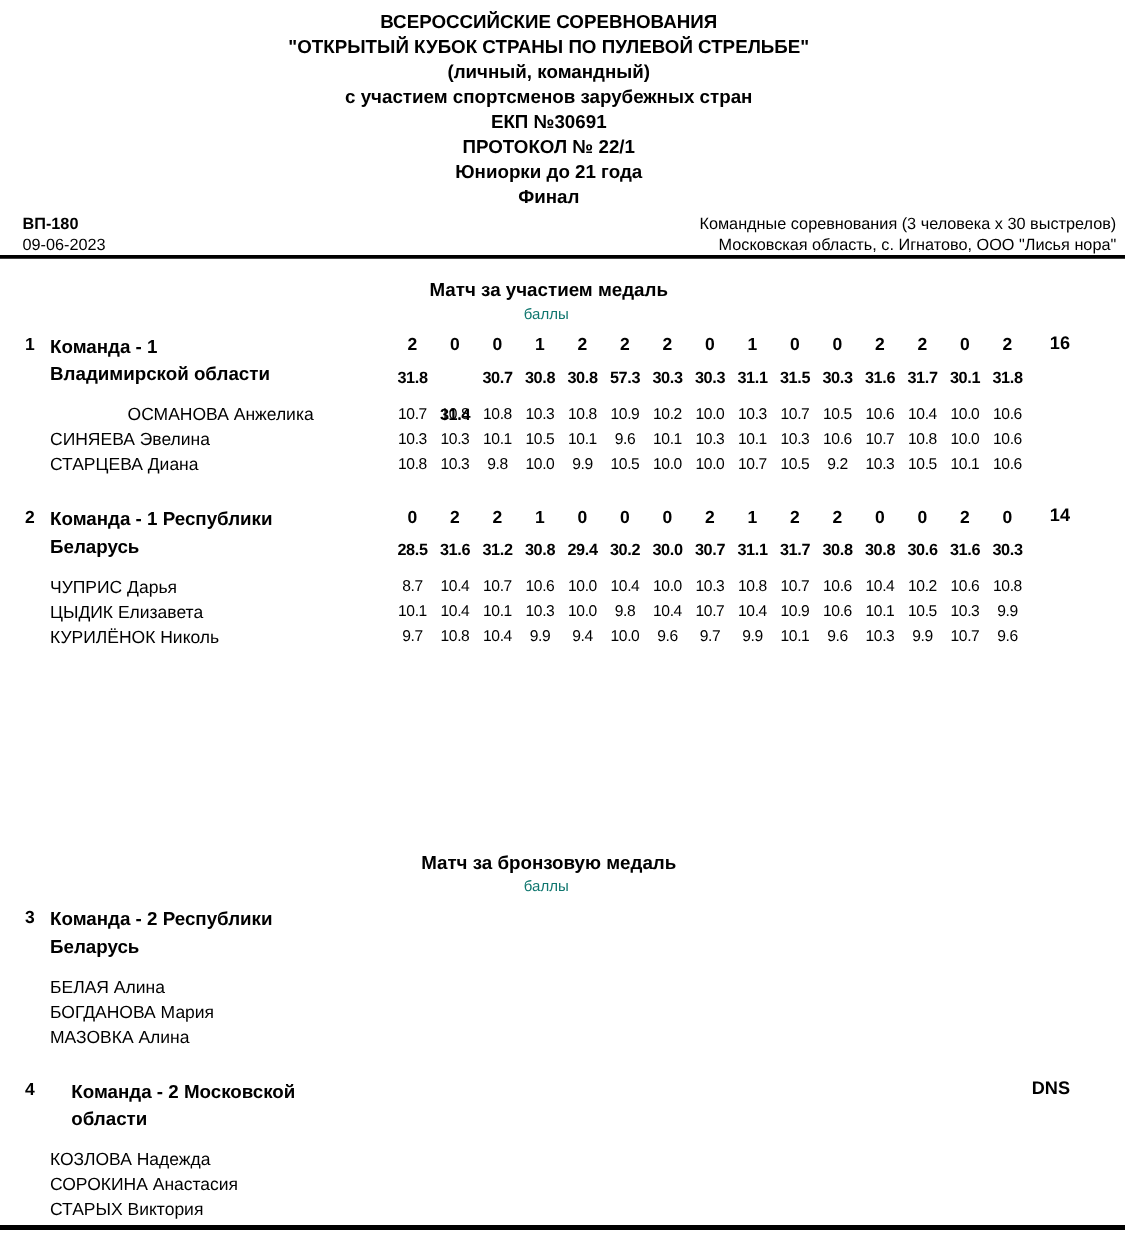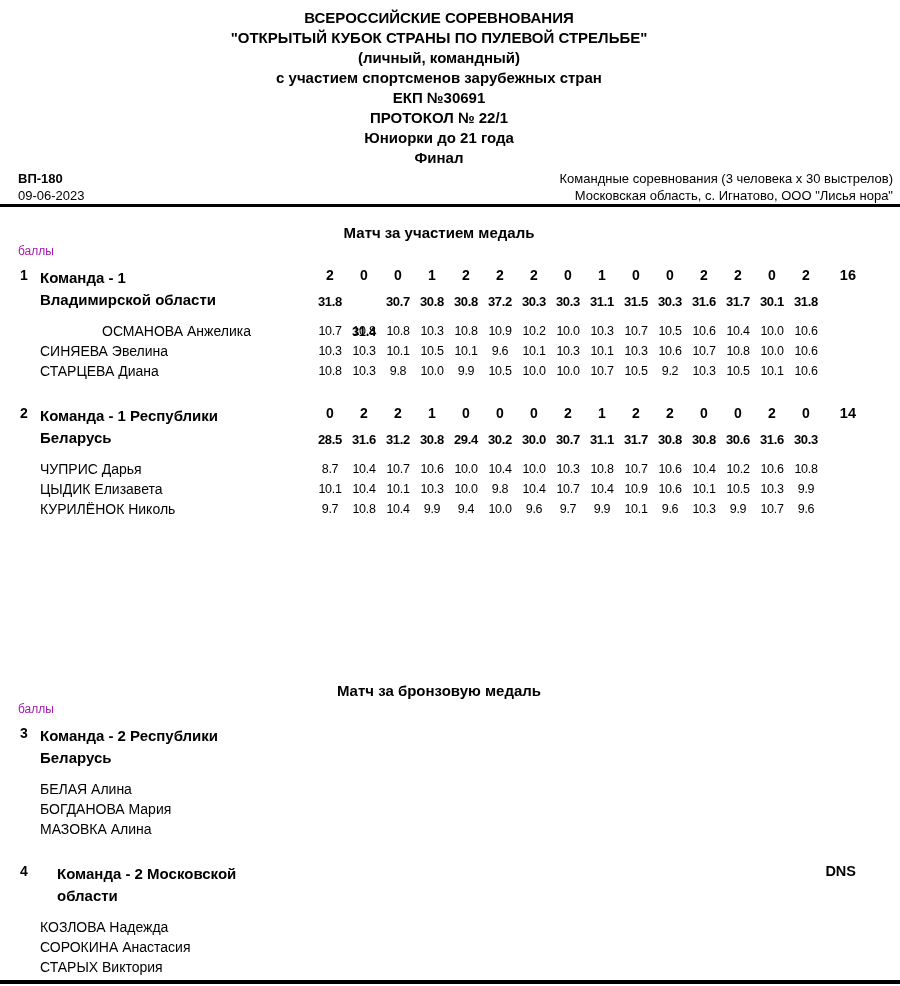--- a/index.html
+++ b/index.html
@@ -19,21 +19,21 @@
   }
   .meta{display:flex;justify-content:space-between;margin-top:2px;}
   .meta div{font-size:13px;line-height:17px;}
   .meta .b{font-weight:bold;}
   .meta-right{text-align:right;}
   .rule{height:3px;background:#000;margin:0 -7px 0 -18px;}
   .section{width:842px;}
   .section-gold{margin-top:16px;}
   .section-bronze{margin-top:162px;}
   .section-title{text-align:center;font-weight:bold;font-size:15px;line-height:20px;}
-  .points-label{text-align:left;font-size:12px;line-height:16px;height:16px;padding-right:4px;color:#a21caf;}
+  .points-label{text-align:center;font-size:12px;line-height:16px;height:16px;padding-right:4px;color:#0f766e;}
   .grid{display:grid;grid-template-columns:22px 273px repeat(15,34px) 37px;}
   .team{margin-top:8px;}
   .team + .team{margin-top:24px;}
   .team-head{grid-template-rows:27px 27px;}
   .rank{font-weight:bold;font-size:14px;padding-left:2px;}
   .tname{font-weight:bold;font-size:15px;line-height:22px;}
   .num{text-align:center;white-space:nowrap;}
   .pt{font-weight:bold;font-size:14px;}
   .ser{font-weight:bold;font-size:13px;letter-spacing:-0.3px;}
   .score{font-weight:bold;font-size:14.5px;text-align:right;padding-right:4px;}
@@ -95,21 +95,21 @@
             <div class="pt num" style="grid-area: 1 / 14;">2</div>
             <div class="pt num" style="grid-area: 1 / 15;">2</div>
             <div class="pt num" style="grid-area: 1 / 16;">0</div>
             <div class="pt num" style="grid-area: 1 / 17;">2</div>
             <div class="score" style="grid-area: 1 / 18;">16</div>
             <div class="ser num" style="grid-area: 2 / 3;">31.8</div>
             <div class="ser num" style="grid-area: 2 / 4; margin-top: 30px;">31.4</div>
             <div class="ser num" style="grid-area: 2 / 5;">30.7</div>
             <div class="ser num" style="grid-area: 2 / 6;">30.8</div>
             <div class="ser num" style="grid-area: 2 / 7;">30.8</div>
-            <div class="ser num" style="grid-area: 2 / 8;">37.2</div>
+            <div class="ser num" style="grid-area: 2 / 8;">57.3</div>
             <div class="ser num" style="grid-area: 2 / 9;">30.3</div>
             <div class="ser num" style="grid-area: 2 / 10;">30.3</div>
             <div class="ser num" style="grid-area: 2 / 11;">31.1</div>
             <div class="ser num" style="grid-area: 2 / 12;">31.5</div>
             <div class="ser num" style="grid-area: 2 / 13;">30.3</div>
             <div class="ser num" style="grid-area: 2 / 14;">31.6</div>
             <div class="ser num" style="grid-area: 2 / 15;">31.7</div>
             <div class="ser num" style="grid-area: 2 / 16;">30.1</div>
             <div class="ser num" style="grid-area: 2 / 17;">31.8</div>
           </div>

